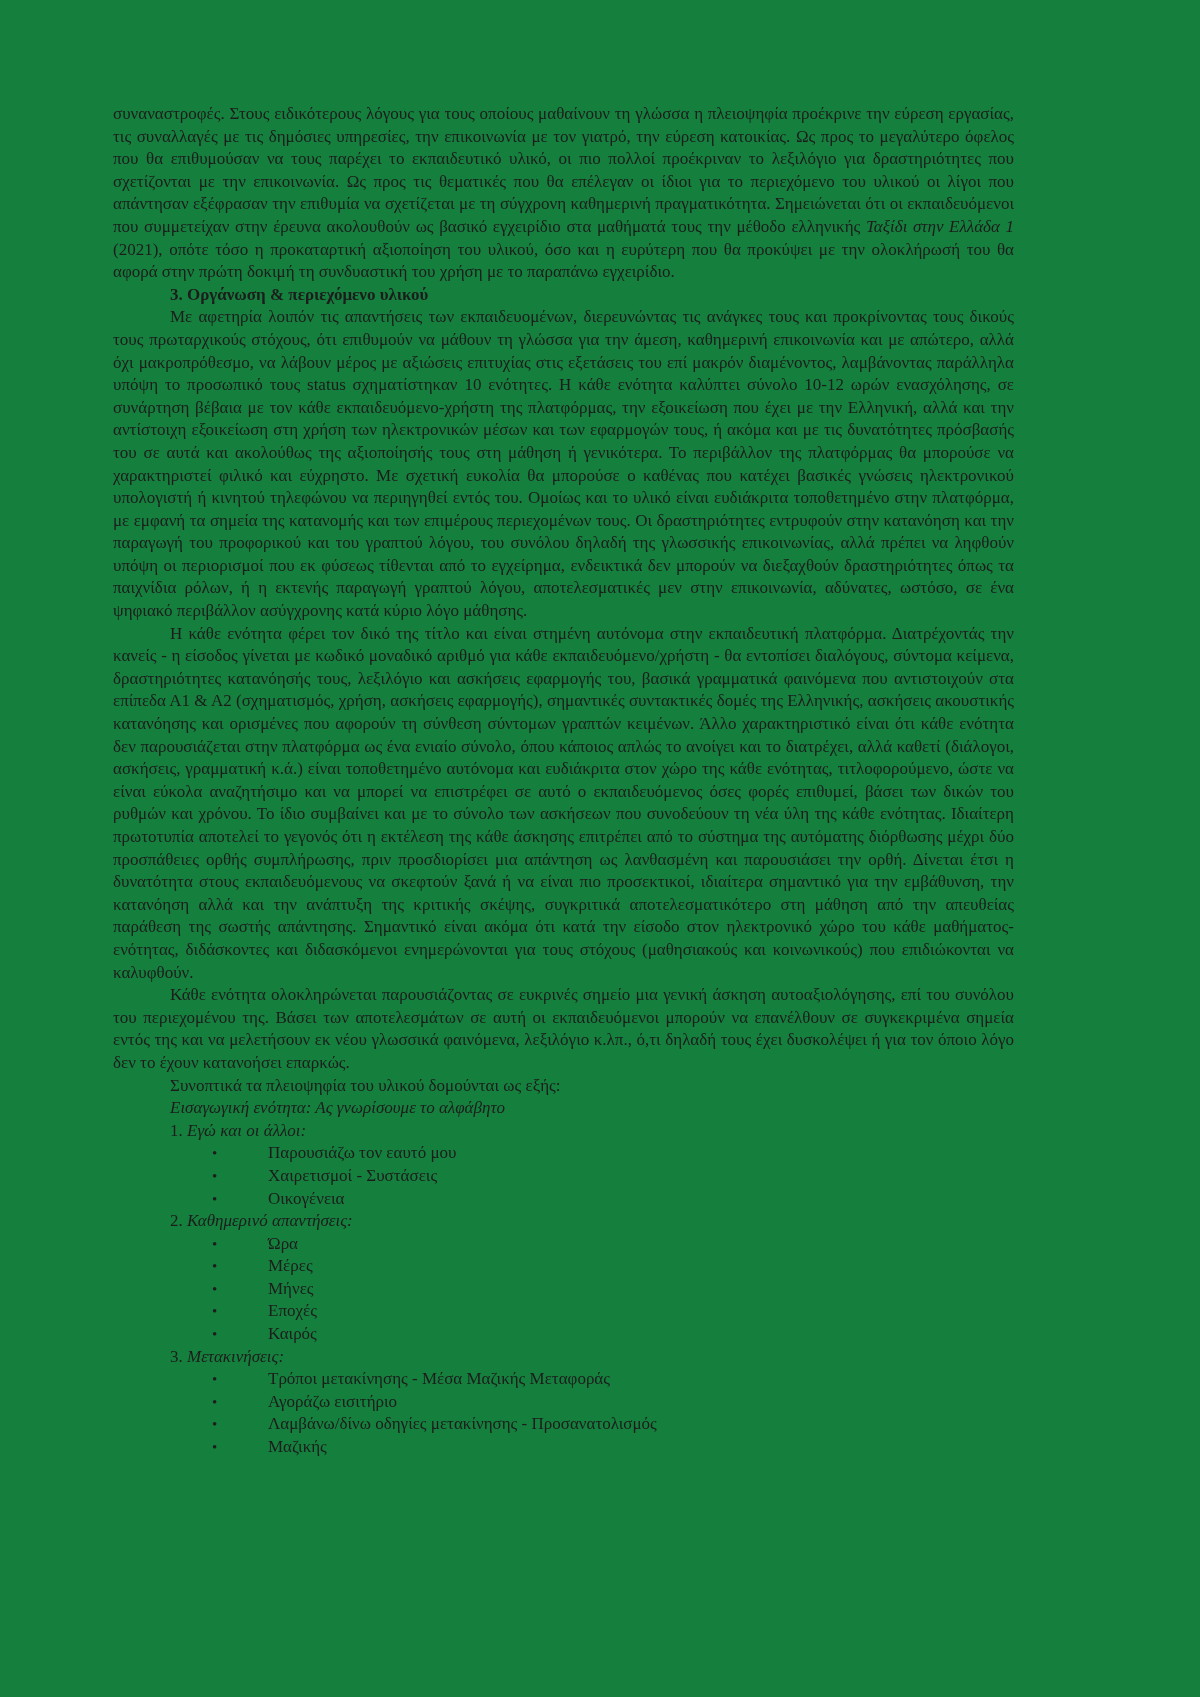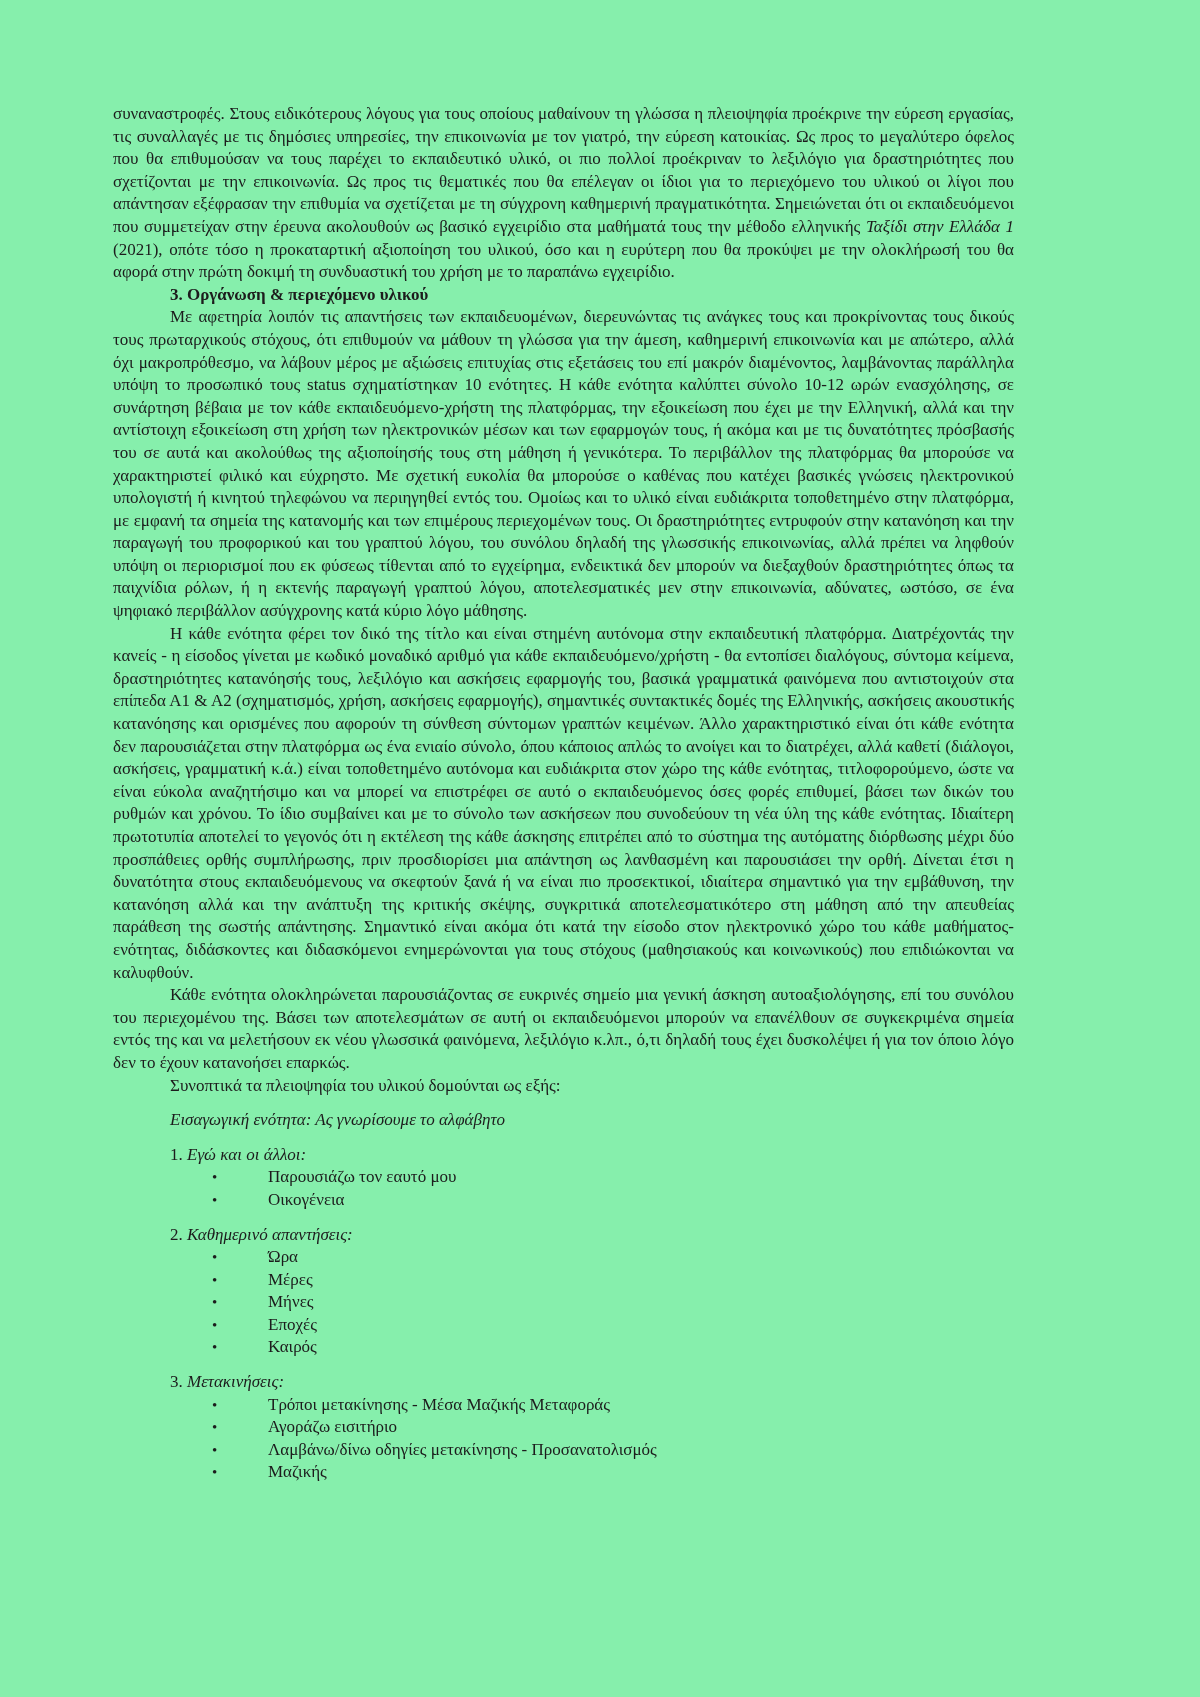--- a/index.html
+++ b/index.html
@@ -1,35 +1,35 @@
 <!DOCTYPE html>
 <html lang="el"><head>
 <meta charset="utf-8">
 <style>
   html, body { margin: 0; padding: 0; background: #ffffff; }
   .page {
     position: relative;
     width: 1200px;
     height: 1697px;
     margin: 0 auto;
-    background: #86efac;
+    background: #15803d;
     box-sizing: border-box;
     padding: 103px 186px 40px 113px;
     font-family: "Liberation Serif", "DejaVu Serif", serif;
     font-size: 17px;
     line-height: 22.6px;
     color: #1c1c1c;
     text-align: justify;
     overflow: hidden;
   }
   p { margin: 0; padding: 0; }
   .indent { text-indent: 57px; }
   .heading { font-weight: bold; text-indent: 57px; }
   .italic { font-style: italic; }
-  .list-title { padding-left: 57px; text-align: left; margin-top: 12px; }
+  .list-title { padding-left: 57px; text-align: left; }
   .list-num { font-style: normal; }
   .bullet-row { padding-left: 99px; text-align: left; }
   .bullet { display: inline-block; width: 56px; font-size: 15px; vertical-align: baseline; }
 </style>
 </head>
 <body>
 
 <div class="page">
 
   <p class="para"><span>συναναστροφές. Στους ειδικότερους λόγους για τους οποίους μαθαίνουν τη γλώσσα η πλειοψηφία προέκρινε την εύρεση εργασίας, τις συναλλαγές με τις δημόσιες υπηρεσίες, την επικοινωνία με τον γιατρό, την εύρεση κατοικίας. Ως προς το μεγαλύτερο όφελος που θα επιθυμούσαν να τους παρέχει το εκπαιδευτικό υλικό, οι πιο πολλοί προέκριναν το λεξιλόγιο για δραστηριότητες που σχετίζονται με την επικοινωνία. Ως προς τις θεματικές που θα επέλεγαν οι ίδιοι για το περιεχόμενο του υλικού οι λίγοι που απάντησαν εξέφρασαν την επιθυμία να σχετίζεται με τη σύγχρονη καθημερινή πραγματικότητα. Σημειώνεται ότι οι εκπαιδευόμενοι που συμμετείχαν στην έρευνα ακολουθούν ως βασικό εγχειρίδιο στα μαθήματά τους την μέθοδο ελληνικής </span><span class="italic">Ταξίδι στην Ελλάδα 1</span><span> (2021), οπότε τόσο η προκαταρτική αξιοποίηση του υλικού, όσο και η ευρύτερη που θα προκύψει με την ολοκλήρωσή του θα αφορά στην πρώτη δοκιμή τη συνδυαστική του χρήση με το παραπάνω εγχειρίδιο.</span></p>
@@ -41,20 +41,21 @@
   <p class="para indent">Η κάθε ενότητα φέρει τον δικό της τίτλο και είναι στημένη αυτόνομα στην εκπαιδευτική πλατφόρμα. Διατρέχοντάς την κανείς - η είσοδος γίνεται με κωδικό μοναδικό αριθμό για κάθε εκπαιδευόμενο/χρήστη - θα εντοπίσει διαλόγους, σύντομα κείμενα, δραστηριότητες κατανόησής τους, λεξιλόγιο και ασκήσεις εφαρμογής του, βασικά γραμματικά φαινόμενα που αντιστοιχούν στα επίπεδα Α1 &amp; Α2 (σχηματισμός, χρήση, ασκήσεις εφαρμογής), σημαντικές συντακτικές δομές της Ελληνικής, ασκήσεις ακουστικής κατανόησης και ορισμένες που αφορούν τη σύνθεση σύντομων γραπτών κειμένων. Άλλο χαρακτηριστικό είναι ότι κάθε ενότητα δεν παρουσιάζεται στην πλατφόρμα ως ένα ενιαίο σύνολο, όπου κάποιος απλώς το ανοίγει και το διατρέχει, αλλά καθετί (διάλογοι, ασκήσεις, γραμματική κ.ά.) είναι τοποθετημένο αυτόνομα και ευδιάκριτα στον χώρο της κάθε ενότητας, τιτλοφορούμενο, ώστε να είναι εύκολα αναζητήσιμο και να μπορεί να επιστρέφει σε αυτό ο εκπαιδευόμενος όσες φορές επιθυμεί, βάσει των δικών του ρυθμών και χρόνου. Το ίδιο συμβαίνει και με το σύνολο των ασκήσεων που συνοδεύουν τη νέα ύλη της κάθε ενότητας. Ιδιαίτερη πρωτοτυπία αποτελεί το γεγονός ότι η εκτέλεση της κάθε άσκησης επιτρέπει από το σύστημα της αυτόματης διόρθωσης μέχρι δύο προσπάθειες ορθής συμπλήρωσης, πριν προσδιορίσει μια απάντηση ως λανθασμένη και παρουσιάσει την ορθή. Δίνεται έτσι η δυνατότητα στους εκπαιδευόμενους να σκεφτούν ξανά ή να είναι πιο προσεκτικοί, ιδιαίτερα σημαντικό για την εμβάθυνση, την κατανόηση αλλά και την ανάπτυξη της κριτικής σκέψης, συγκριτικά αποτελεσματικότερο στη μάθηση από την απευθείας παράθεση της σωστής απάντησης. Σημαντικό είναι ακόμα ότι κατά την είσοδο στον ηλεκτρονικό χώρο του κάθε μαθήματος-ενότητας, διδάσκοντες και διδασκόμενοι ενημερώνονται για τους στόχους (μαθησιακούς και κοινωνικούς) που επιδιώκονται να καλυφθούν.</p>
 
   <p class="para indent">Κάθε ενότητα ολοκληρώνεται παρουσιάζοντας σε ευκρινές σημείο μια γενική άσκηση αυτοαξιολόγησης, επί του συνόλου του περιεχομένου της. Βάσει των αποτελεσμάτων σε αυτή οι εκπαιδευόμενοι μπορούν να επανέλθουν σε συγκεκριμένα σημεία εντός της και να μελετήσουν εκ νέου γλωσσικά φαινόμενα, λεξιλόγιο κ.λπ., ό,τι δηλαδή τους έχει δυσκολέψει ή για τον όποιο λόγο δεν το έχουν κατανοήσει επαρκώς.</p>
 
   <p class="para indent">Συνοπτικά τα πλειοψηφία του υλικού δομούνται ως εξής:</p>
 
   <p class="list-title italic">Εισαγωγική ενότητα: Ας γνωρίσουμε το αλφάβητο</p>
 
   <p class="list-title"><span class="list-num">1.</span> <span class="italic">Εγώ και οι άλλοι:</span></p>
   <p class="bullet-row"><span class="bullet">•</span><span>Παρουσιάζω τον εαυτό μου</span></p>
+  <p class="bullet-row"><span class="bullet">•</span><span>Χαιρετισμοί - Συστάσεις</span></p>
   <p class="bullet-row"><span class="bullet">•</span><span>Οικογένεια</span></p>
 
   <p class="list-title"><span class="list-num">2.</span> <span class="italic">Καθημερινό απαντήσεις:</span></p>
   <p class="bullet-row"><span class="bullet">•</span><span>Ώρα</span></p>
   <p class="bullet-row"><span class="bullet">•</span><span>Μέρες</span></p>
   <p class="bullet-row"><span class="bullet">•</span><span>Μήνες</span></p>
   <p class="bullet-row"><span class="bullet">•</span><span>Εποχές</span></p>
   <p class="bullet-row"><span class="bullet">•</span><span>Καιρός</span></p>
 
   <p class="list-title"><span class="list-num">3.</span> <span class="italic">Μετακινήσεις:</span></p>

